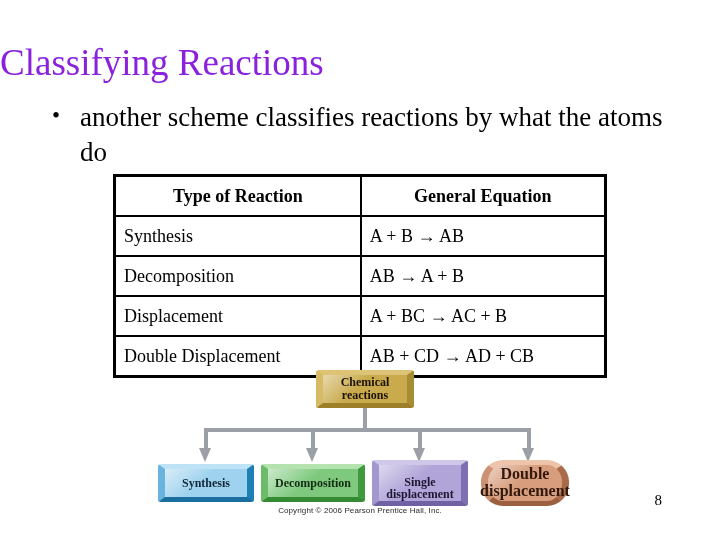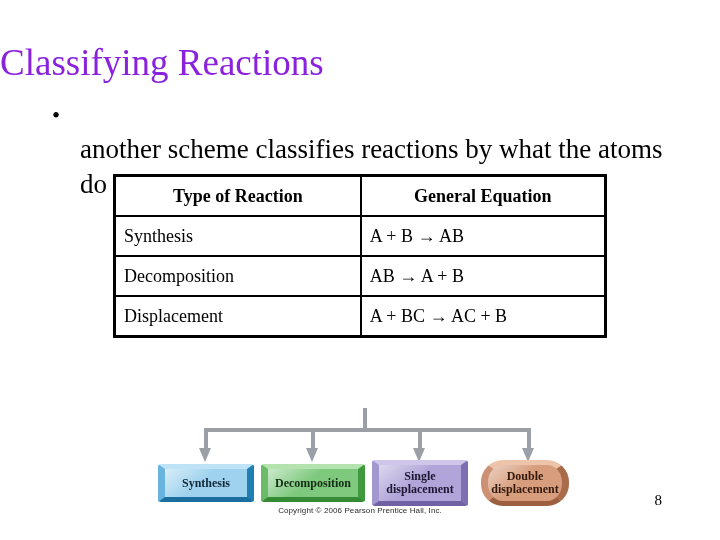--- a/index.html
+++ b/index.html
@@ -44,21 +44,20 @@
     align-items: flex-start;
   }
   #bullet-block .bullet-mark {
     width: 28px;
     flex: 0 0 28px;
     font-size: 23px;
     line-height: 1.42;
   }
   #bullet-block .bullet-text {
     flex: 1 1 auto;
-    margin-top: 32px;
   }
 
   
   #reaction-table {
     position: absolute;
     left: 113px;
     top: 174px;
     width: 494px;
     border-collapse: collapse;
     border: 3px solid #000000;
@@ -155,27 +154,28 @@
     height: 46px;
     font-size: 12px;
     background:
       linear-gradient(140deg, rgba(255,255,255,0.58), rgba(255,255,255,0) 45%),
       #b0a4d8;
     border-top: 5px solid #cfc7ea;
     border-left: 7px solid #a297ce;
     border-right: 7px solid #7d6fb2;
     border-bottom: 5px solid #6f61a4;
     color: #1d1733;
+    align-items: flex-end;
   }
   #box-double {
     left: 481px;
     top: 92px;
     width: 88px;
     height: 46px;
-    font-size: 12px;
+    font-size: 16px;
     background:
       linear-gradient(140deg, rgba(255,255,255,0.55), rgba(255,255,255,0) 45%),
       #d79d7c;
     border-top: 5px solid #edc4aa;
     border-left: 7px solid #cc9172;
     border-right: 7px solid #a96b4a;
     border-bottom: 5px solid #9c5f40;
     color: #33190d;
     border-radius: 22px;
   }
@@ -235,20 +235,24 @@
       <td>A + B → AB</td>
     </tr>
     <tr>
       <td>Decomposition</td>
       <td>AB → A + B</td>
     </tr>
     <tr>
       <td>Displacement</td>
       <td>A + BC → AC + B</td>
     </tr>
+    <tr>
+      <td>Double Displacement</td>
+      <td>AB + CD → AD + CB</td>
+    </tr>
   </tbody>
 </table>
 
 <div id="reaction-diagram">
 
   <svg id="connector-svg" viewBox="0 0 720 160">
 
     <rect x="363" y="40" width="4" height="22" fill="#9aa0a6"></rect>
 
     <rect x="204" y="60" width="327" height="4" fill="#9aa0a6"></rect>
@@ -257,20 +261,26 @@
     <rect x="311" y="60" width="4" height="22" fill="#9aa0a6"></rect>
     <rect x="418" y="60" width="4" height="22" fill="#9aa0a6"></rect>
     <rect x="527" y="60" width="4" height="22" fill="#9aa0a6"></rect>
 
     <polygon points="199,80 211,80 205,94" fill="#9aa0a6"></polygon>
     <polygon points="306,80 318,80 312,94" fill="#9aa0a6"></polygon>
     <polygon points="413,80 425,80 419,94" fill="#9aa0a6"></polygon>
     <polygon points="522,80 534,80 528,94" fill="#9aa0a6"></polygon>
   </svg>
 
+  <div class="diag-box" id="box-root">
+    <span>
+      <span>Chemical</span><br>
+      <span>reactions</span>
+    </span>
+  </div>
 
   <div class="diag-box" id="box-synthesis">
     <span>Synthesis</span>
   </div>
 
   <div class="diag-box" id="box-decomposition">
     <span>Decomposition</span>
   </div>
 
   <div class="diag-box" id="box-single">

